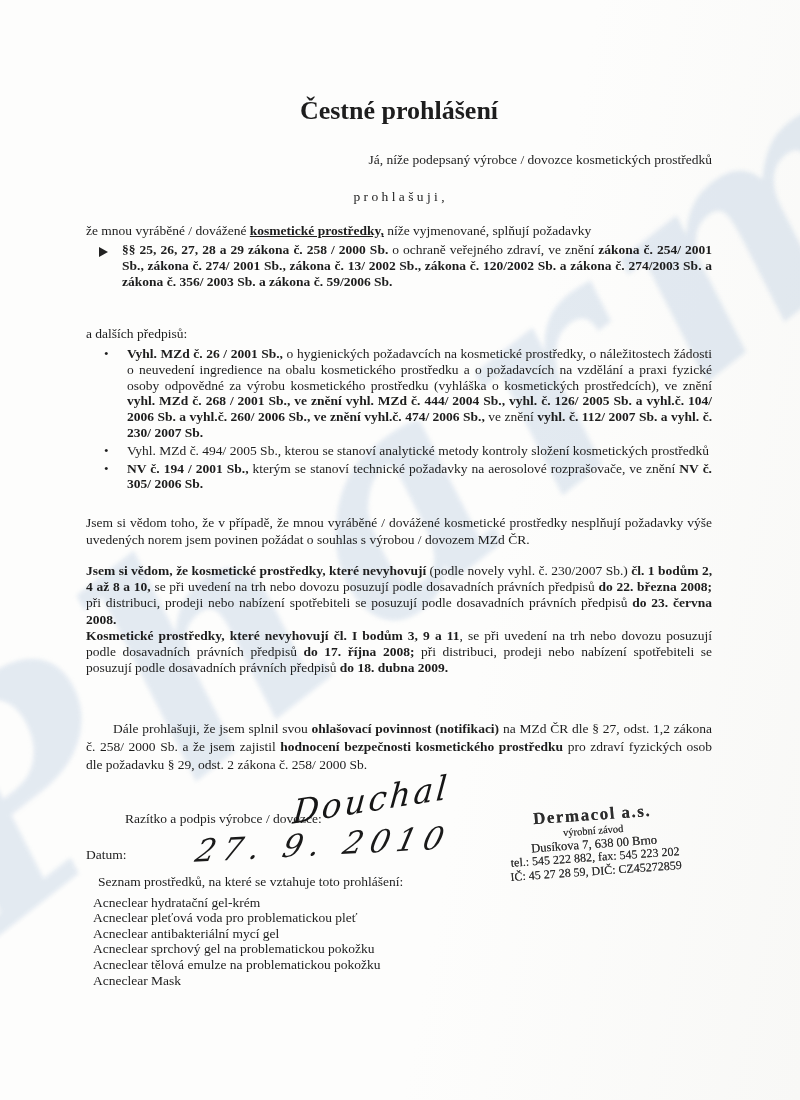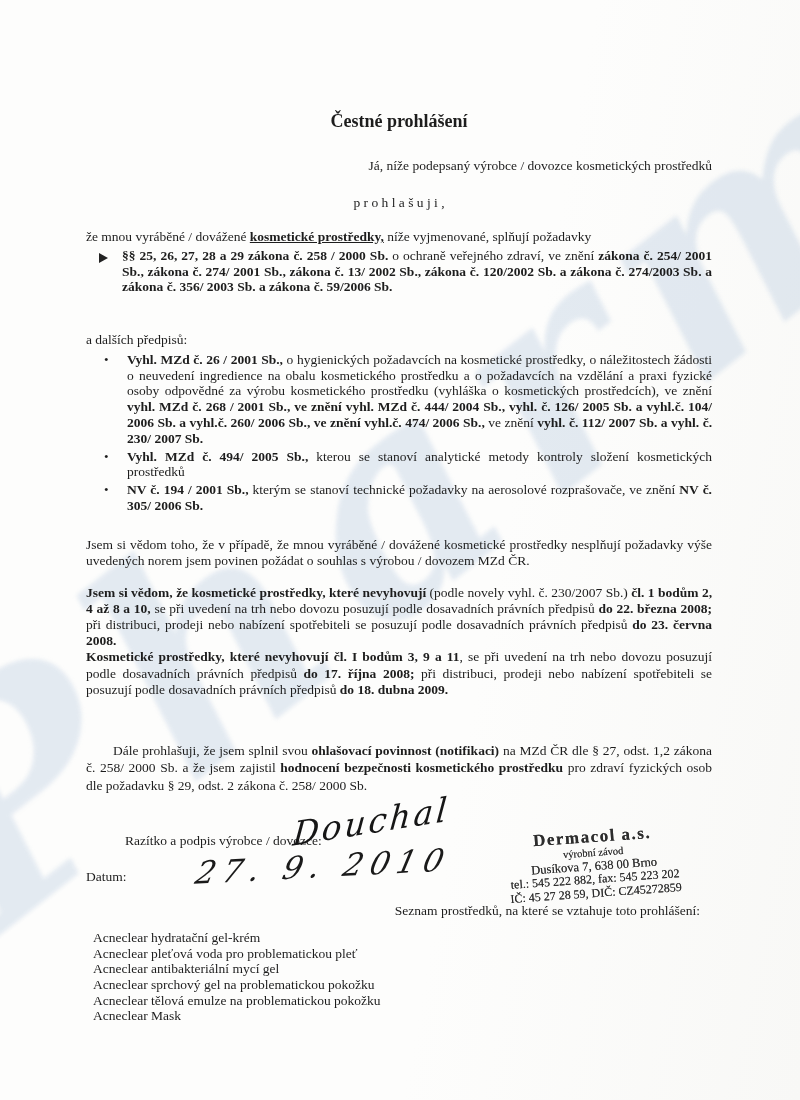--- a/index.html
+++ b/index.html
@@ -30,23 +30,23 @@
     white-space:nowrap;
     user-select:none;
   }
   .content{
     position:relative;
     padding:96px 88px 0 86px;
     font-size:13.5px;
     line-height:1.16;
   }
   .title{
-    margin:15px;
+    margin:0;
     text-align:center;
-    font-size:18px;
+    font-size:26px;
     font-weight:bold;
   }
   .intro{margin:26px 0 0;text-align:right;}
   .declare{margin:21px 0 0;text-align:center;font-weight:normal;}
   .lead{margin:19px 0 0;text-align:justify;}
   .arrow-item{display:flex;margin-top:3px;padding-left:13px;}
   .arrow-marker{width:23px;flex:none;padding-top:3px;}
   .tri{
     display:inline-block;width:0;height:0;
     border-left:9px solid #222;
@@ -88,21 +88,21 @@
     color:#2d2d2d;
     text-shadow:0 0 0.6px #555;
     line-height:1.15;
   }
   .stamp-name{font-size:17px;font-weight:bold;letter-spacing:1.5px;}
   .stamp-l2{font-size:10.5px;}
   .stamp-l3{font-size:12.5px;}
   .stamp-l4{font-size:12px;}
   .stamp-l5{font-size:12px;}
   .products{margin-top:4px;padding-left:7px;}
-  .products-heading{margin:12px;text-align:right;}
+  .products-heading{margin:5px;}
   .product-item{line-height:15.6px;}
 </style>
 </head>
 <body>
 
 <div class="sheet">
 
   <div class="watermark">Pharm</div>
 
   <div class="content">
@@ -122,21 +122,21 @@
 
     <p class="section-label">a dalších předpisů:</p>
 
     <ul class="regs">
       <li class="reg">
         <span class="dot">•</span>
         <div class="reg-text"><span style="font-weight: bold;">Vyhl. MZd č. 26 / 2001 Sb.,</span><span class="rg"> o hygienických požadavcích na kosmetické prostředky, o náležitostech žádosti o neuvedení ingredience na obalu kosmetického prostředku a o požadavcích na vzdělání a praxi fyzické osoby odpovědné za výrobu kosmetického prostředku (vyhláška o kosmetických prostředcích), ve znění </span><span style="font-weight: bold;">vyhl. MZd č. 268 / 2001 Sb., ve znění vyhl. MZd č. 444/ 2004 Sb., vyhl. č. 126/ 2005 Sb. a vyhl.č. 104/ 2006 Sb. a vyhl.č. 260/ 2006 Sb., ve znění vyhl.č. 474/ 2006 Sb.,</span><span class="rg"> ve znění </span><span style="font-weight: bold;">vyhl. č. 112/ 2007 Sb. a vyhl. č. 230/ 2007 Sb.</span></div>
       </li>
       <li class="reg">
         <span class="dot">•</span>
-        <div class="reg-text"><span style="font-weight: bold;">Vyhl. MZd č. 494/ 2005 Sb.,</span><span class="rg"> kterou se stanoví analytické metody kontroly složení kosmetických prostředků</span></div>
+        <div class="reg-text"><span style="font-weight: normal;">Vyhl. MZd č. 494/ 2005 Sb.,</span><span class="rg"> kterou se stanoví analytické metody kontroly složení kosmetických prostředků</span></div>
       </li>
       <li class="reg">
         <span class="dot">•</span>
         <div class="reg-text"><span style="font-weight: bold;">NV č. 194 / 2001 Sb.,</span><span class="rg"> kterým se stanoví technické požadavky na aerosolové rozprašovače, ve znění </span><span style="font-weight: bold;">NV č. 305/ 2006 Sb.</span></div>
       </li>
     </ul>
 
     <p class="para1">Jsem si vědom toho, že v případě, že mnou vyráběné / dovážené kosmetické prostředky nesplňují požadavky výše uvedených norem jsem povinen požádat o souhlas s výrobou / dovozem MZd ČR.</p>
 
     <div class="para-block">

